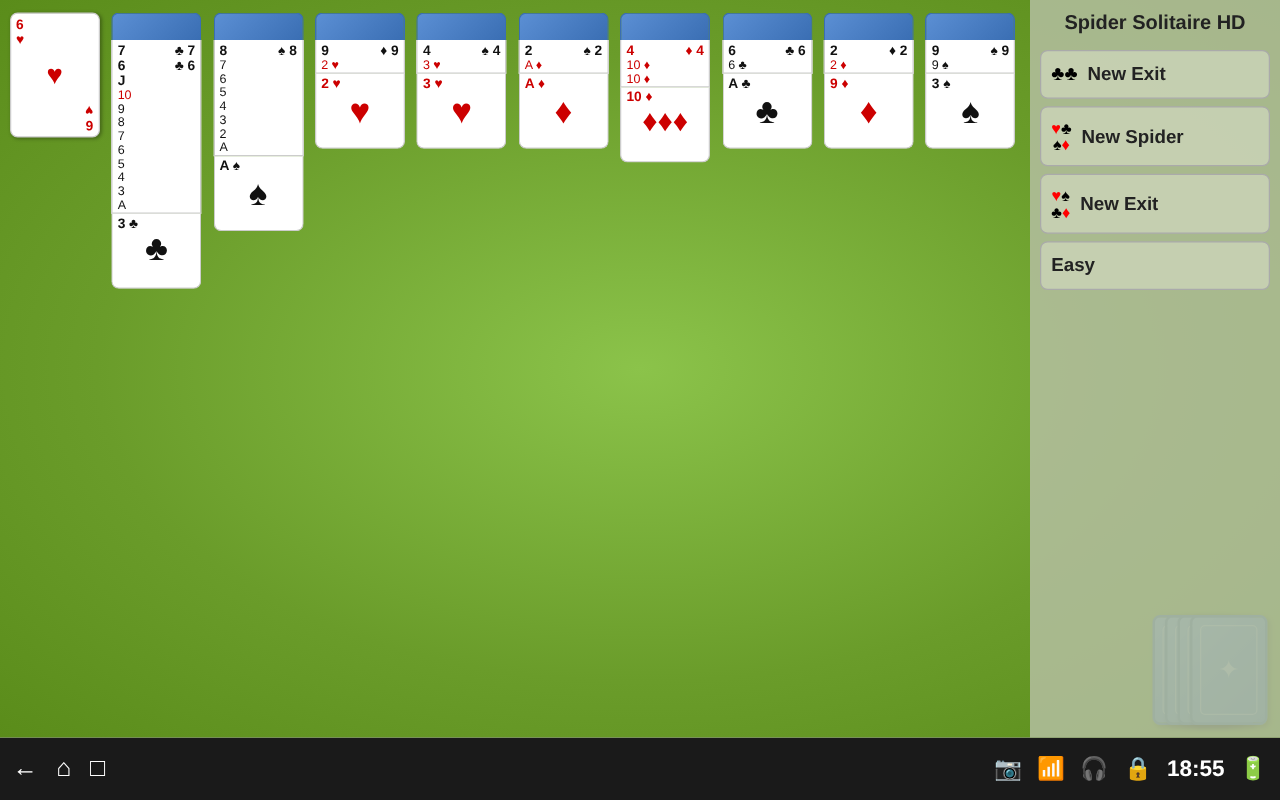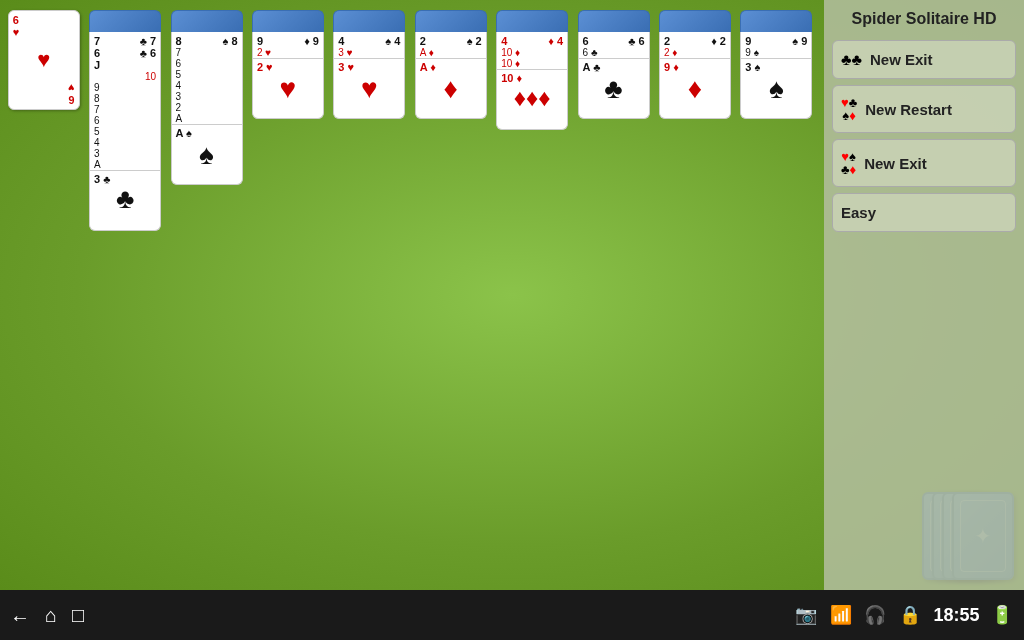--- a/index.html
+++ b/index.html
@@ -231,21 +231,21 @@
               <span>♣ 7</span>
             </div>
           <div class="black" style="font-size:11px; font-weight:bold; display:flex; justify-content:space-between;">
               <span>6</span>
               <span>♣ 6</span>
             </div>
           <div class="black" style="font-size:11px; font-weight:bold; display:flex; justify-content:space-between;">
               <span>J</span>
               <span></span>
             </div>
-          <div class="red" style="font-size:10px; display:flex; justify-content:flex-end;">
+          <div class="red" style="font-size:10px; display:flex; justify-content:flex-start;">
               <span>10</span>
               <span></span>
             </div>
           <div class="black" style="font-size:10px; display:flex; justify-content:space-between;">
               <span>9</span>
               <span></span>
             </div>
           <div class="black" style="font-size:10px; display:flex; justify-content:space-between;">
               <span>8</span>
               <span></span>
@@ -449,21 +449,21 @@
         <span style="color:#000; font-size:16px;">♣♣</span>
       </span>
       <span>New Exit</span>
     </button>
 
     <button class="menu-btn">
       <span class="suit-icon">
         <div style="font-size:13px; line-height:1;"><span style="color:red;">♥</span><span style="color:#000;">♣</span></div>
         <div style="font-size:13px; line-height:1;"><span style="color:#000;">♠</span><span style="color:red;">♦</span></div>
       </span>
-      <span>New Restart</span>
+      <span>New Spider</span>
     </button>
 
     <button class="menu-btn">
       <span class="suit-icon">
         <div style="font-size:13px; line-height:1;"><span style="color:red;">♥</span><span style="color:#000;">♠</span></div>
         <div style="font-size:13px; line-height:1;"><span style="color:#000;">♣</span><span style="color:red;">♦</span></div>
       </span>
       <span>New Exit</span>
     </button>
 

